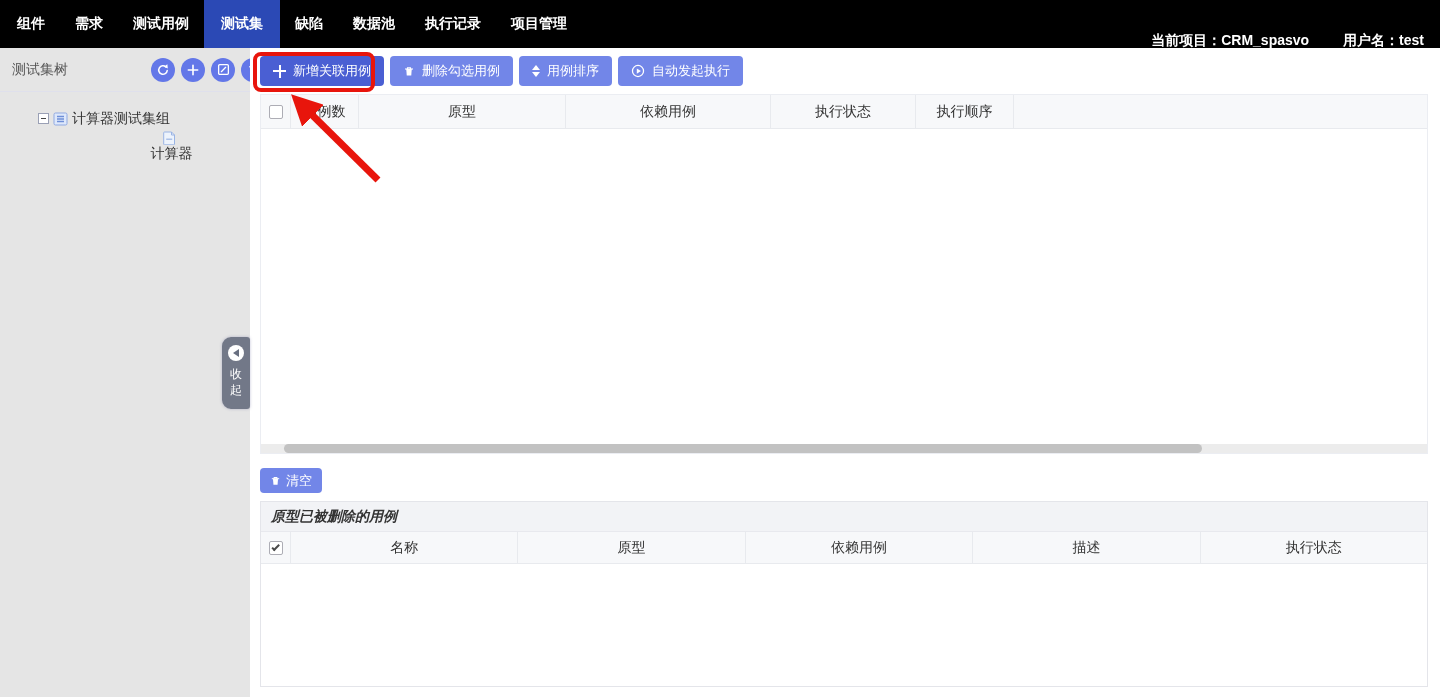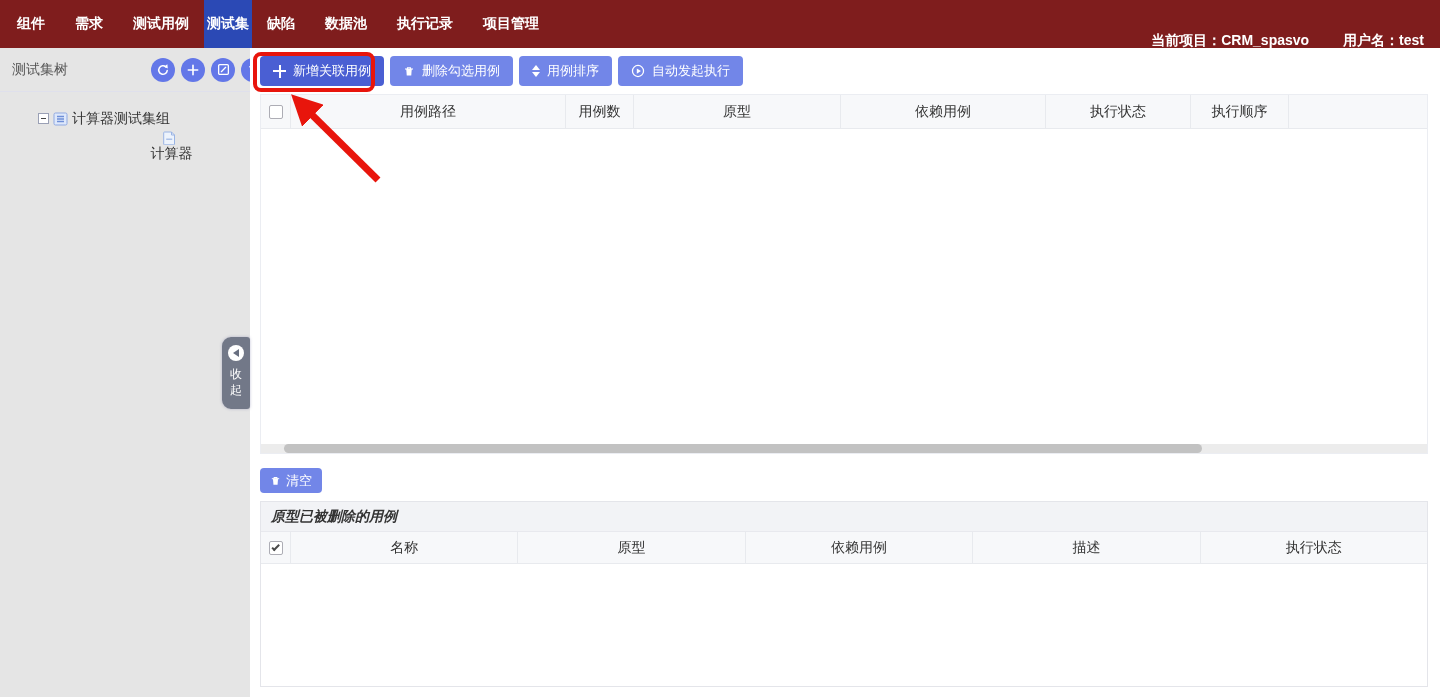--- a/index.html
+++ b/index.html
@@ -1,23 +1,23 @@
 <!DOCTYPE html>
 <html><head>
 <meta charset="utf-8">
 <style>
   * { margin:0; padding:0; box-sizing:border-box; }
   html,body { width:1440px; height:697px; overflow:hidden; }
   body { position:relative; background:#fff; font-family:"Liberation Sans", sans-serif; }
 
   
-  .topnav { position:absolute; top:0; left:0; right:0; height:48px; background:#7f1d1d;
+  .topnav { position:absolute; top:0; left:0; right:0; height:48px; background:#000000;
             display:flex; align-items:stretch; color:#fff; font-size:14px; font-weight:bold; padding-left:2px; }
   .nav-item { display:flex; align-items:center; padding:0 15px; cursor:pointer; white-space:nowrap; }
-  .nav-item.active { background:#2B49B5; padding:0 3px; }
+  .nav-item.active { background:#2B49B5; padding:0 17px; }
   .nav-right { margin-left:auto; display:flex; align-items:center; gap:34px; padding-right:16px; }
   .nav-right span { white-space:nowrap;margin-top:34px; }
 
   
   .sidebar { position:absolute; top:48px; left:0; width:273px; bottom:0; background:#e5e5e5; }
   .sidebar-header { height:44px; display:flex; align-items:center; padding:0 8px 0 12px;
                     border-bottom:1px solid #DFE0EC; }
   .sidebar-title { flex:1; font-size:14px; color:#555; }
   .icon-btn { width:24px; height:24px; border-radius:50%; background:#6377E8; margin-left:6px;
               display:flex; align-items:center; justify-content:center; cursor:pointer; border:none; }
@@ -228,21 +228,20 @@
         </span>
         <span>自动发起执行</span>
       </button>
     </div>
 
     <div class="table1">
       <div class="thead">
         <div class="th t1-c0">
           <span class="checkbox"></span>
         </div>
-        <div class="th t1-c1">用例路径</div>
         <div class="th t1-c2">用例数</div>
         <div class="th t1-c3">原型</div>
         <div class="th t1-c4">依赖用例</div>
         <div class="th t1-c5">执行状态</div>
         <div class="th t1-c6">执行顺序</div>
         <div class="th t1-c7"></div>
       </div>
       <div class="tbody1"></div>
       <div class="hscroll">
         <div class="hthumb"></div>

